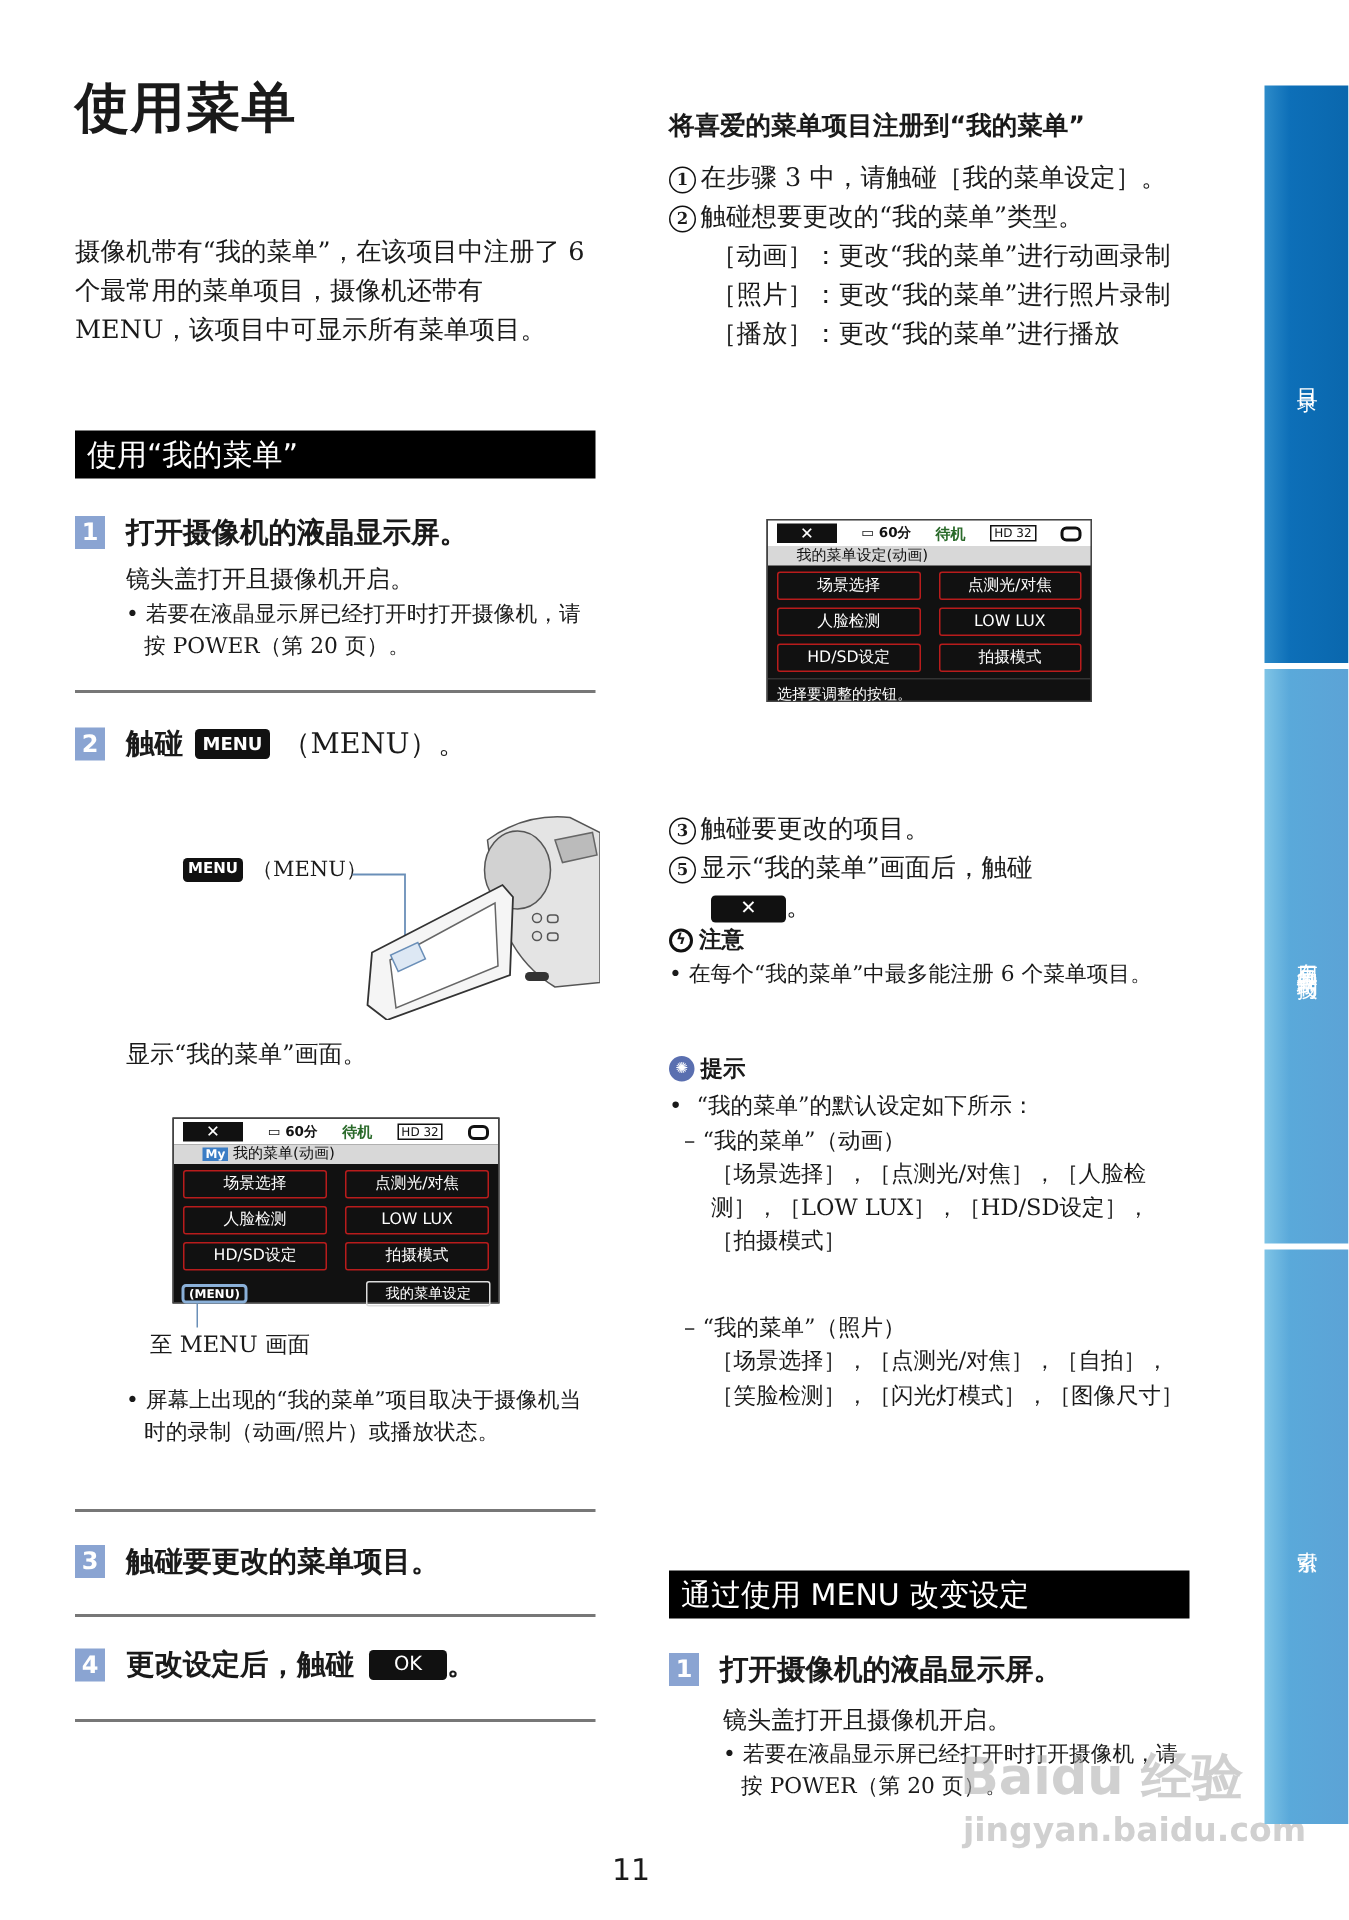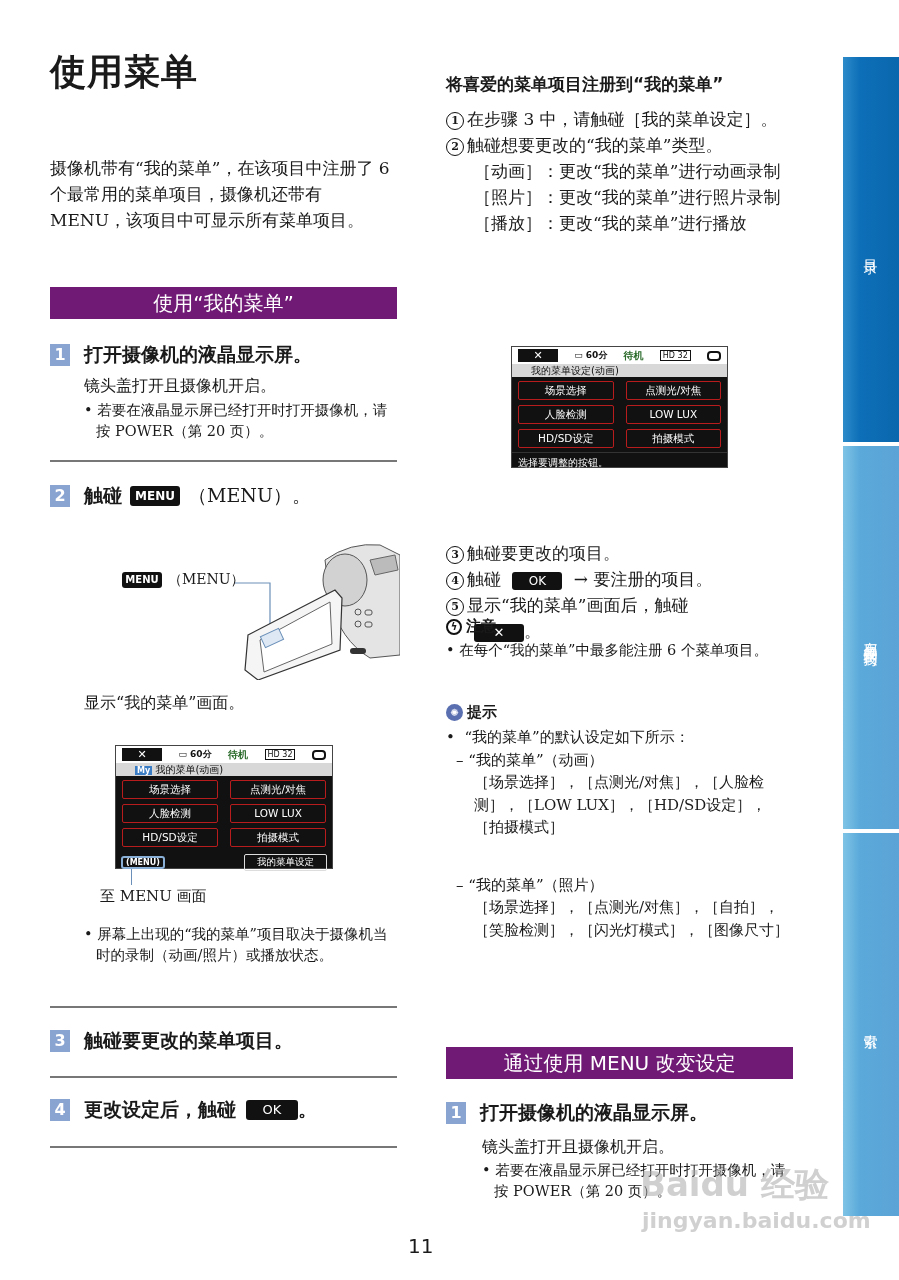--- a/index.html
+++ b/index.html
@@ -5,21 +5,21 @@
   * { box-sizing: border-box; margin: 0; padding: 0; }
   html, body { width: 899px; height: 1280px; background: #ffffff; overflow: hidden; }
   body { position: relative; font-family: "DejaVu Sans", "Liberation Sans", sans-serif; color: #1a1a1a; }
   .serif { font-family: "DejaVu Serif", "Liberation Serif", serif; }
   .abs { position: absolute; }
 
   
   .page-title { left: 50px; top: 48px; font-size: 36px; font-weight: bold; letter-spacing: 1px; }
   .intro { left: 50px; top: 155px; width: 345px; font-size: 17px; line-height: 26px; }
 
-  .section-bar { background: #701a75; color: #fff; font-size: 20px; padding: 0 20px; height: 32px; line-height: 32px; text-align: center; }
+  .section-bar { background: #000000; color: #fff; font-size: 20px; padding: 0 8px; height: 32px; line-height: 32px; }
 
   .step { display: flex; align-items: center; font-size: 19px; font-weight: bold; }
   .step-num { display: inline-block; width: 20px; height: 22px; background: #8aa4d2; color: #fff; font-size: 16px; text-align: center; line-height: 22px; margin-right: 14px; font-weight: bold; }
   .body-text { font-size: 16px; line-height: 22px; }
   .bullet { font-size: 14.5px; line-height: 21px; padding-left: 12px; text-indent: -12px; }
   .rule { height: 1.5px; background: #777; }
 
   .key { display: inline-block; background: #111; color: #fff; font-family: "DejaVu Sans", sans-serif; font-weight: bold; border-radius: 3px; text-align: center; vertical-align: middle; }
 
   
@@ -160,26 +160,20 @@
     <div class="lcd-btn">人脸检测</div>
     <div class="lcd-btn">LOW LUX</div>
     <div class="lcd-btn">HD/SD设定</div>
     <div class="lcd-btn">拍摄模式</div>
   </div>
   <div style="border-top:1px solid #333; padding:3px 6px; font-size:10px;">选择要调整的按钮。</div>
 </div>
 
 <div class="abs right-col serif" style="top:520px; font-size:17px; line-height:26px;margin-top:20px;">
   <div><span class="circled">3</span><span>触碰要更改的项目。</span></div>
-  <div>
-    <span class="circled">4</span><span>触碰</span>
-    <span class="key" style="width:50px; height:18px; line-height:18px; font-size:12px; font-weight:normal; margin:0 6px;">OK</span>
-    <span>→</span>
-    <span>要注册的项目。</span>
-  </div>
   <div><span class="circled">5</span><span>显示“我的菜单”画面后，触碰</span></div>
   <div style="padding-left:28px;">
     <span class="key" style="width:50px; height:18px; line-height:18px; font-size:13px;">✕</span><span>。</span>
   </div>
 </div>
 
 <div class="abs right-col" style="top:617px; font-size:15px; font-weight:bold; display:flex; align-items:center;">
   <span style="display:inline-block; width:16px; height:16px; border:2px solid #111; border-radius:50%; font-size:10px; text-align:center; line-height:12px; margin-right:4px;">ϟ</span>
   <span>注意</span>
 </div>

